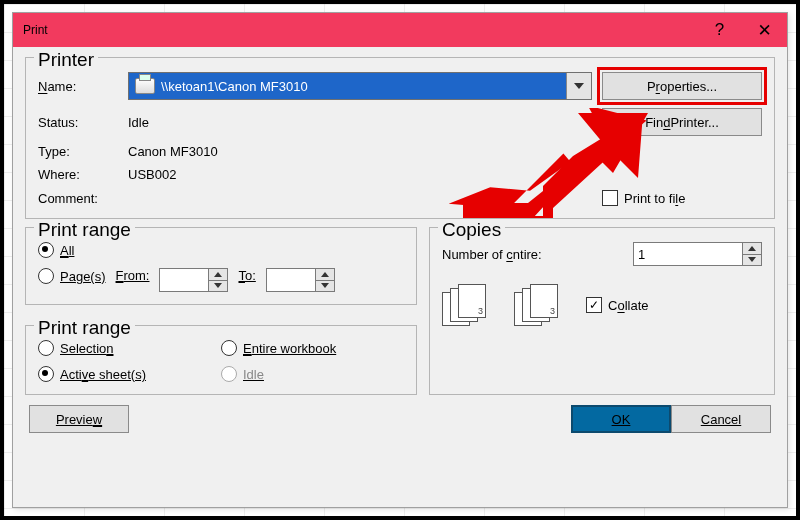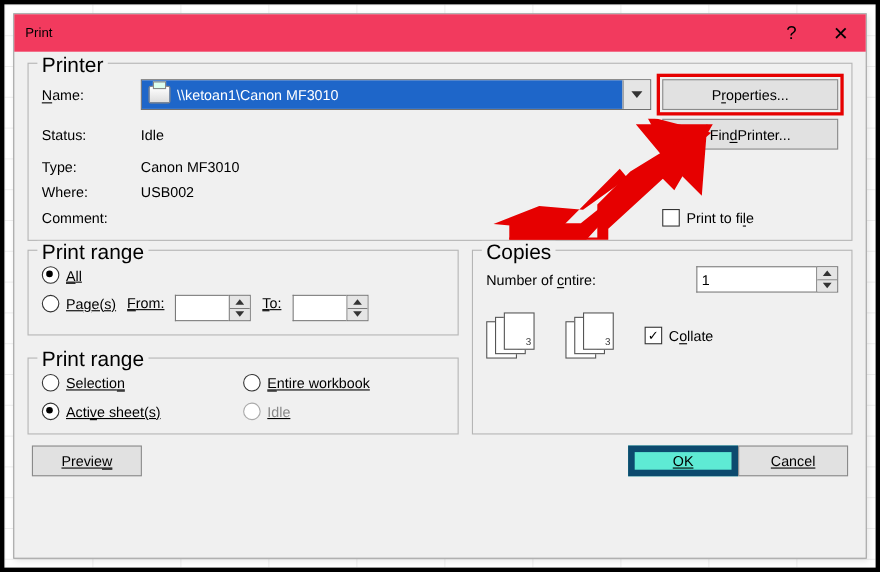--- a/index.html
+++ b/index.html
@@ -202,21 +202,21 @@
     position:absolute;width:28px;height:34px;border:1px solid #555;background:#fff;font-size:9px;color:#444;display:flex;align-items:flex-end;justify-content:flex-end;padding:1px 2px;box-sizing:border-box;
   }
   .pages-icon .s1{left:0;top:8px;} .pages-icon .s2{left:8px;top:4px;} .pages-icon .s3{left:16px;top:0;}
 
   
   .footer {
     display:flex; align-items:center; padding: 2px 4px 4px 4px;
   }
   .footer .spacer{flex:1;}
   .footer .btn{ width:100px; text-decoration:underline;}
-  .btn.default{ border:6px solid #0c4a6e; background:#5eead4;}
+  .btn.default{ border:2px solid #0c4a6e; background:#0369a1;}
   .und { text-decoration: underline; text-underline-offset: 2px; }
   .lbltxt .und{ text-decoration: underline; }
 
   
   .arrow-overlay{
     position:absolute;
     left:430px; top:95px;
     width:210px; height:110px;
     pointer-events:none;
   }

